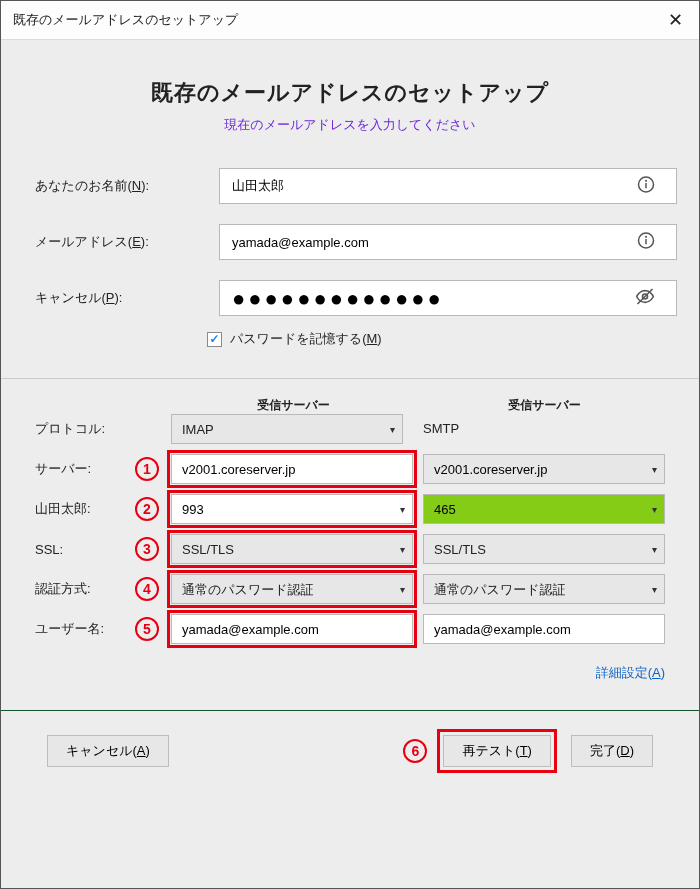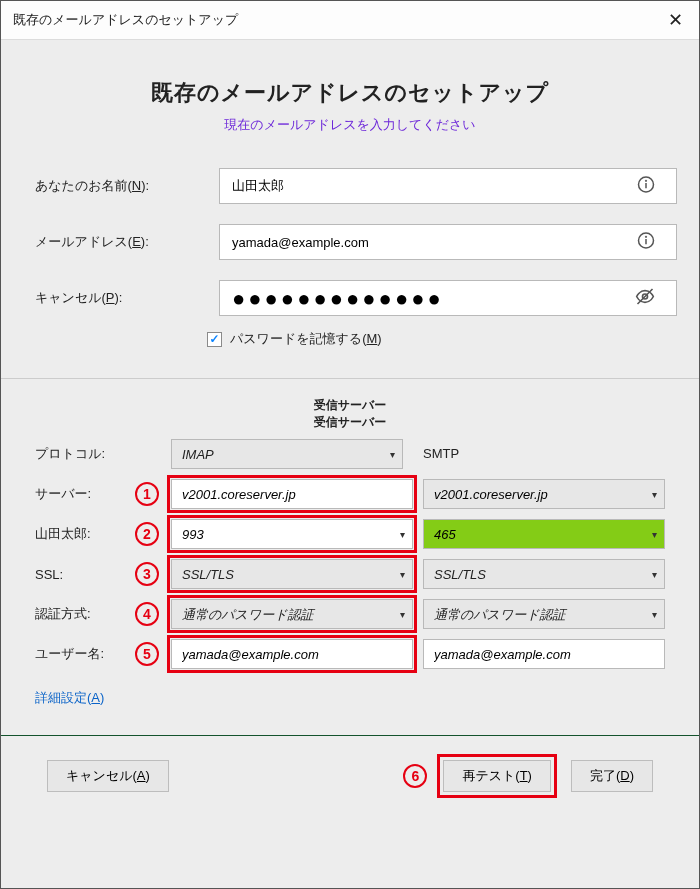--- a/index.html
+++ b/index.html
@@ -96,22 +96,20 @@
       font-size: 12px;
       font-weight: bold;
     }
     .server-section {
       padding: 18px 34px 0;
       border-top: 1px solid #ccc;
       background: #ededed;
     }
     .server-headers {
       display: flex;
-      margin-bottom: 8px;
-      flex-direction: column;
     }
     .server-headers .spacer { width: 138px; }
     .server-headers .col {
       flex: 1;
       text-align: center;
       font-size: 12px;
       font-weight: 600;
     }
     .server-headers .gap { width: 10px; }
     .srv-row {
@@ -145,21 +143,20 @@
     }
     .srv-gap { width: 10px; }
     .srv-input, .srv-select {
       width: 100%;
       height: 30px;
       padding: 0 26px 0 10px;
       font-size: 13px;
       font-family: inherit;
       border: 1px solid #b9b9b9;
       background: #fff;
-      font-style: italic;
     }
     .srv-select {
       background: #e7e7e7;
     }
     .srv-col.static {
       padding: 0 10px;
       height: 30px;
       line-height: 30px;
       font-size: 13px;
     }
@@ -171,21 +168,21 @@
       pointer-events: none;
       font-size: 10px;
       color: #333;
     }
     .red-box {
       position: absolute;
       border: 3px solid #e60012;
       pointer-events: none;
     }
     .advanced-link {
-      text-align: left;
+      text-align: right;
       padding: 10px 34px 28px;
     }
     .advanced-link a {
       color: #0a63c8;
       font-size: 13px;
       text-decoration: none;
     }
     .footer {
       display: flex;
       justify-content: space-between;

